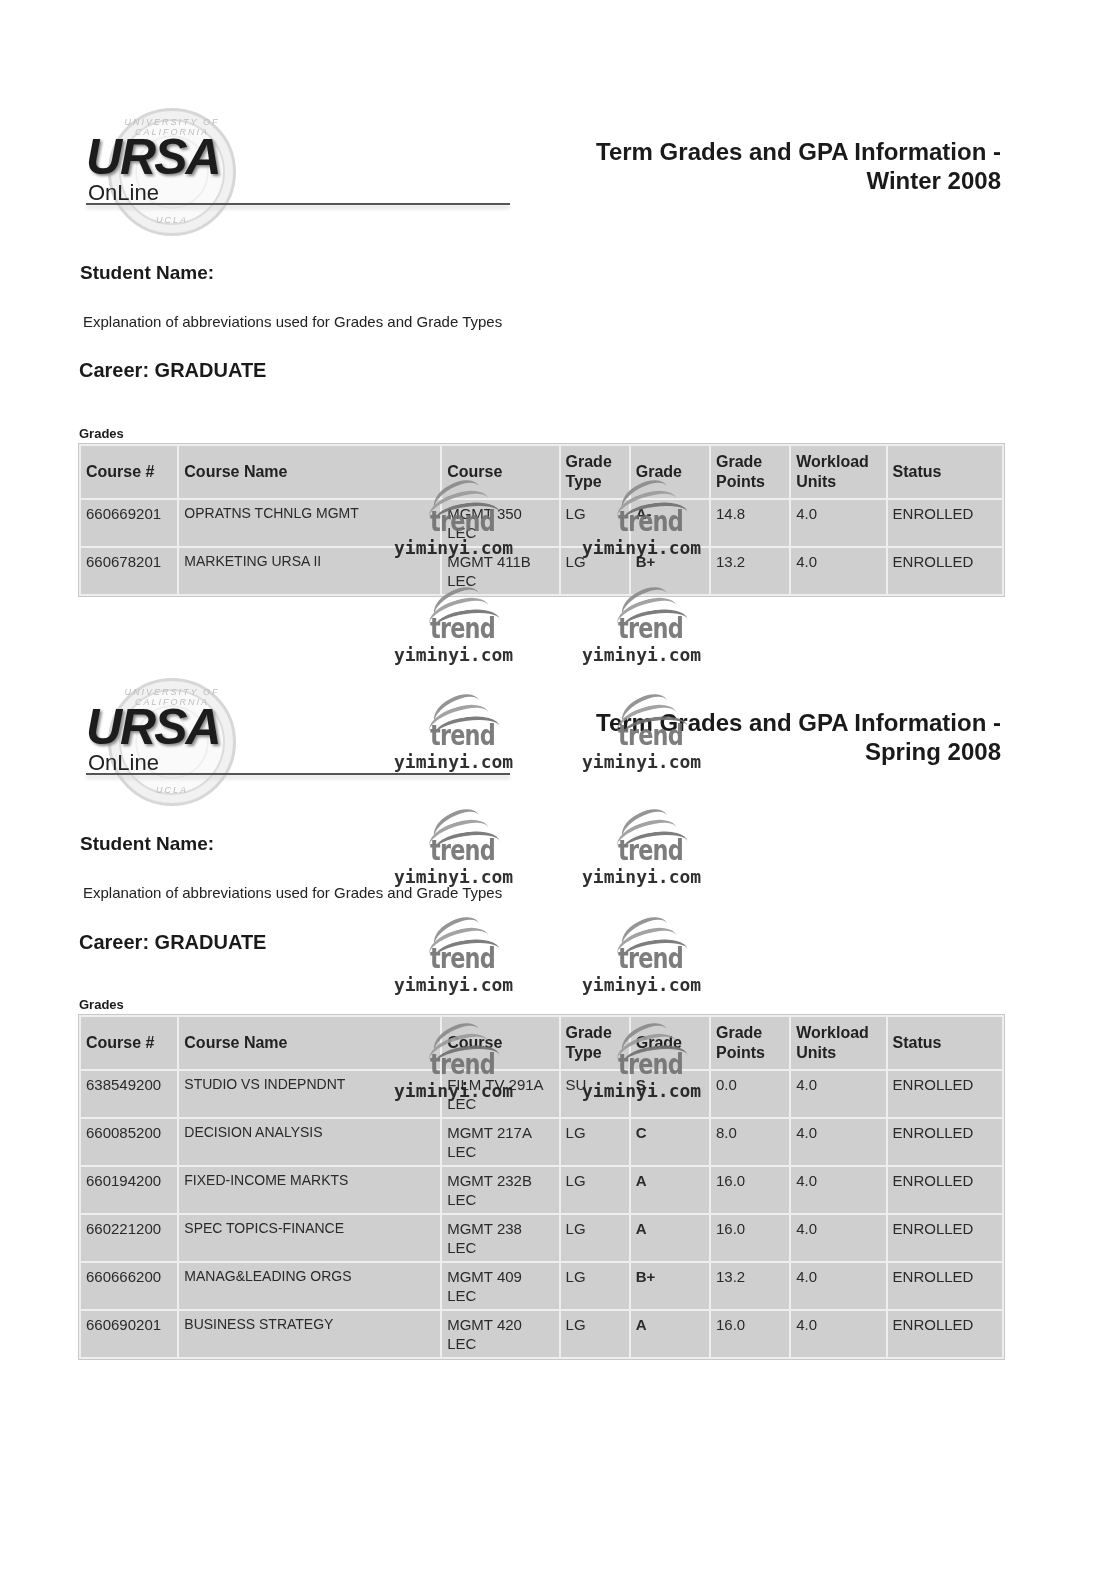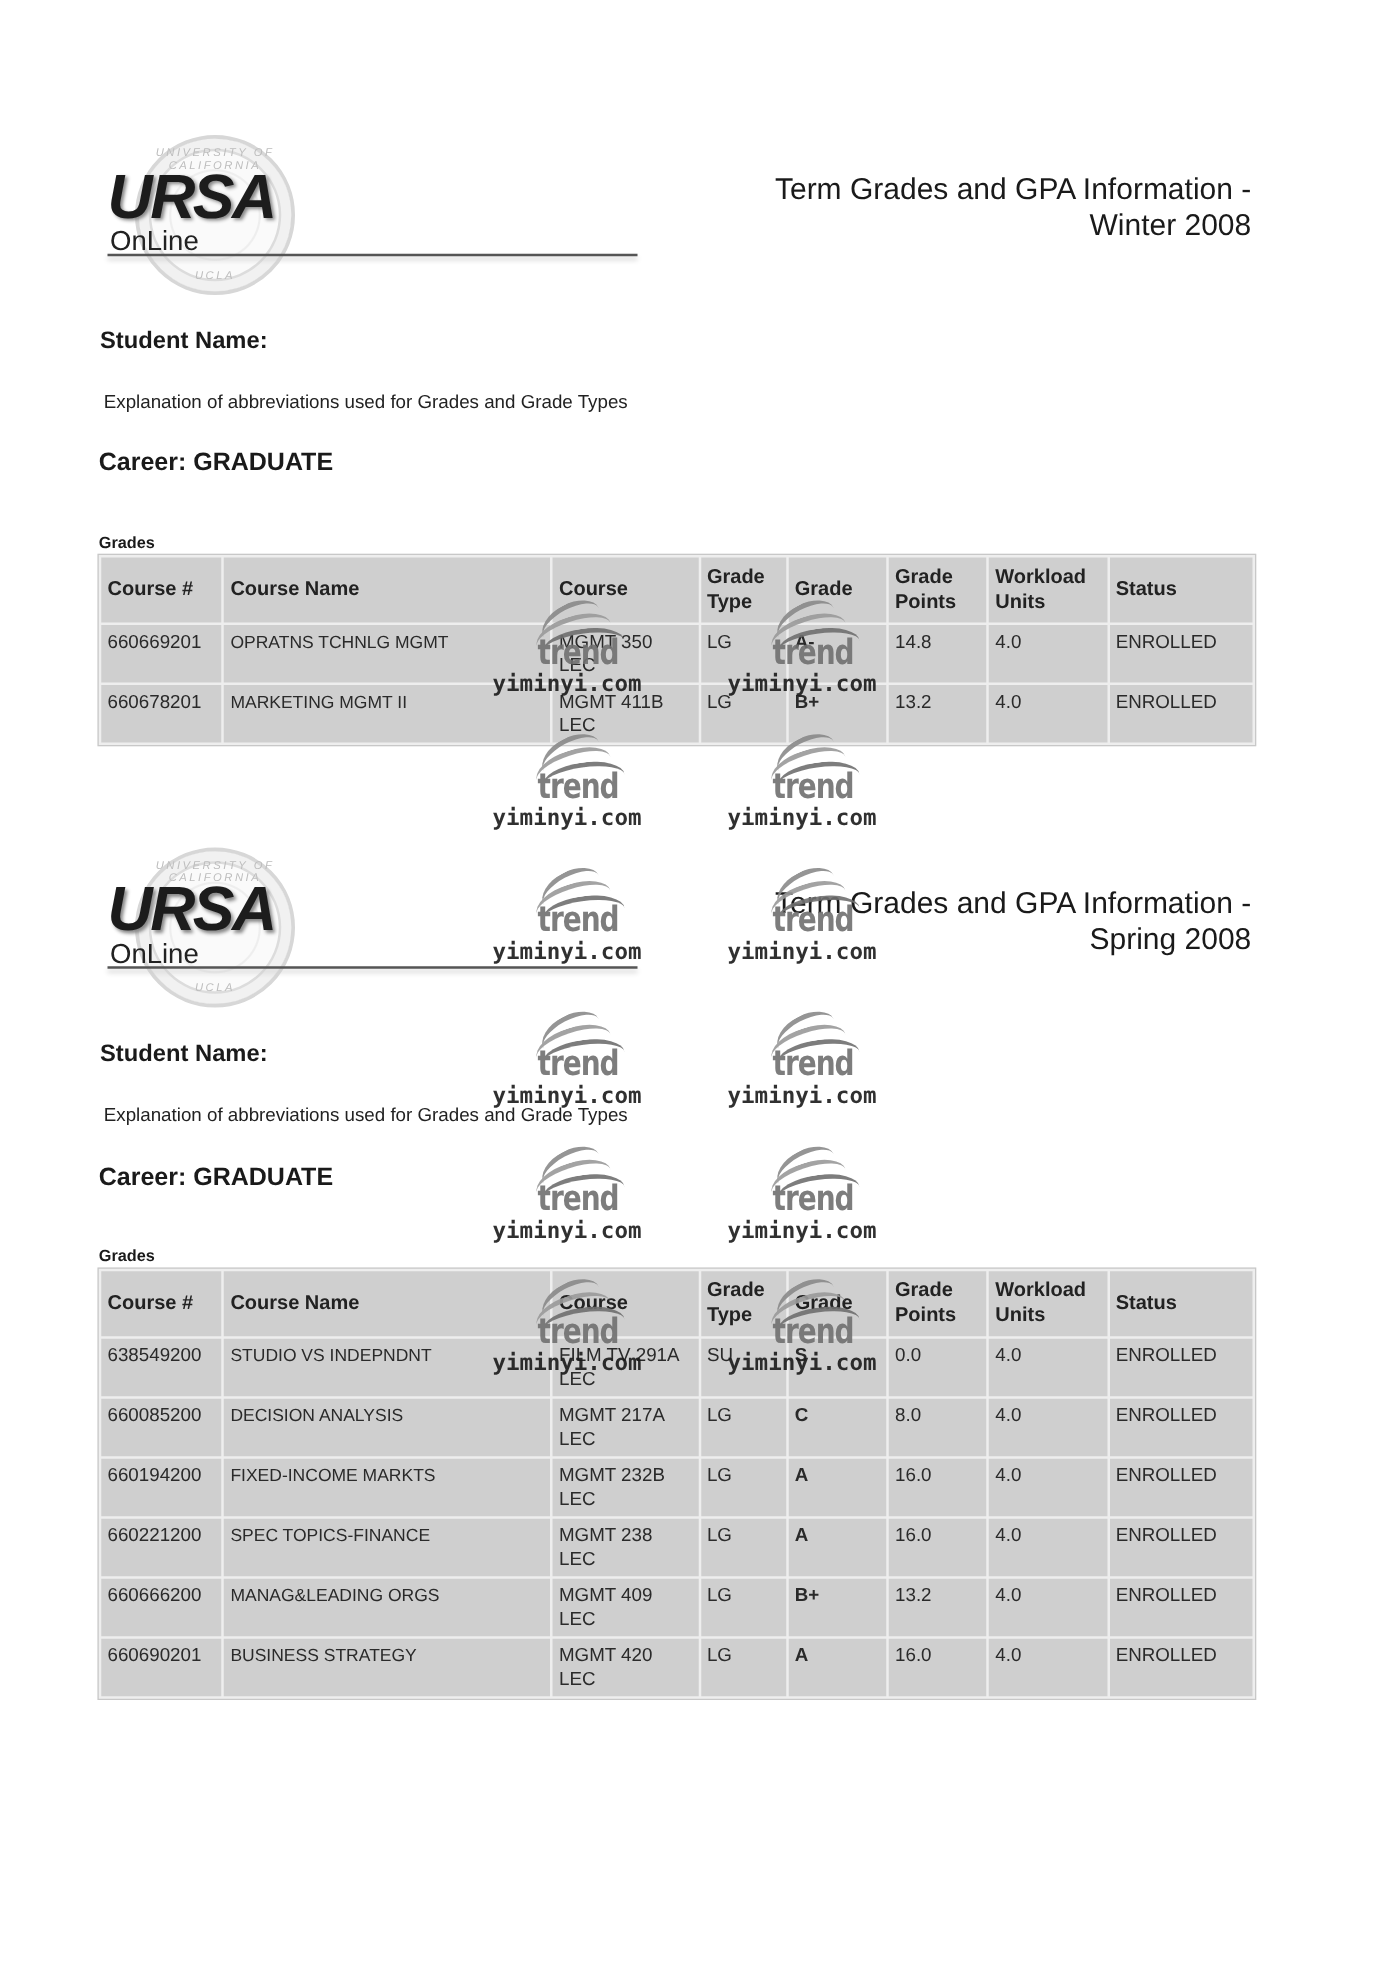--- a/index.html
+++ b/index.html
@@ -30,21 +30,21 @@
   .online {
     position: absolute; left: 2px; top: 74px; font-size: 22px; color: #222;
     line-height: 1;
   }
   .logo-rule {
     position: absolute; left: 0; top: 95px; width: 424px; height: 2px;
     background: #555; box-shadow: 0 3px 4px #ccc;
   }
   .term-title {
     position: absolute; right: 110px; text-align: right; font-size: 24px;
-    font-weight: normal; line-height: 29px; color: #1a1a1a;
+    font-weight: bold; line-height: 29px; color: #1a1a1a;
   }
   .student-label { position: absolute; left: 80px; font-size: 19px; font-weight: bold; text-align: center; }
   .explain-link { position: absolute; left: 83px; font-size: 15px; font-weight: normal; color: #222; }
   .career { position: absolute; left: 79px; font-size: 20px; font-weight: bold; }
   .grades-cap { position: absolute; left: 79px; font-size: 13px; font-weight: bold; }
   table.grades {
     position: absolute; left: 78px; width: 927px; border-collapse: separate;
     border-spacing: 2px; background: #eeeeee; border: 1px solid #c8c8c8;
     font-size: 15px;
   }
@@ -120,21 +120,21 @@
           <td class="cname">OPRATNS TCHNLG MGMT</td>
           <td>MGMT 350 LEC</td>
           <td>LG</td>
           <td class="grade">A-</td>
           <td>14.8</td>
           <td>4.0</td>
           <td>ENROLLED</td>
         </tr>
         <tr>
           <td>660678201</td>
-          <td class="cname">MARKETING MGMT II</td>
+          <td class="cname">MARKETING URSA II</td>
           <td>MGMT 411B LEC</td>
           <td>LG</td>
           <td class="grade">B+</td>
           <td>13.2</td>
           <td>4.0</td>
           <td>ENROLLED</td>
         </tr>
       </tbody>
   </table>
 </div>

